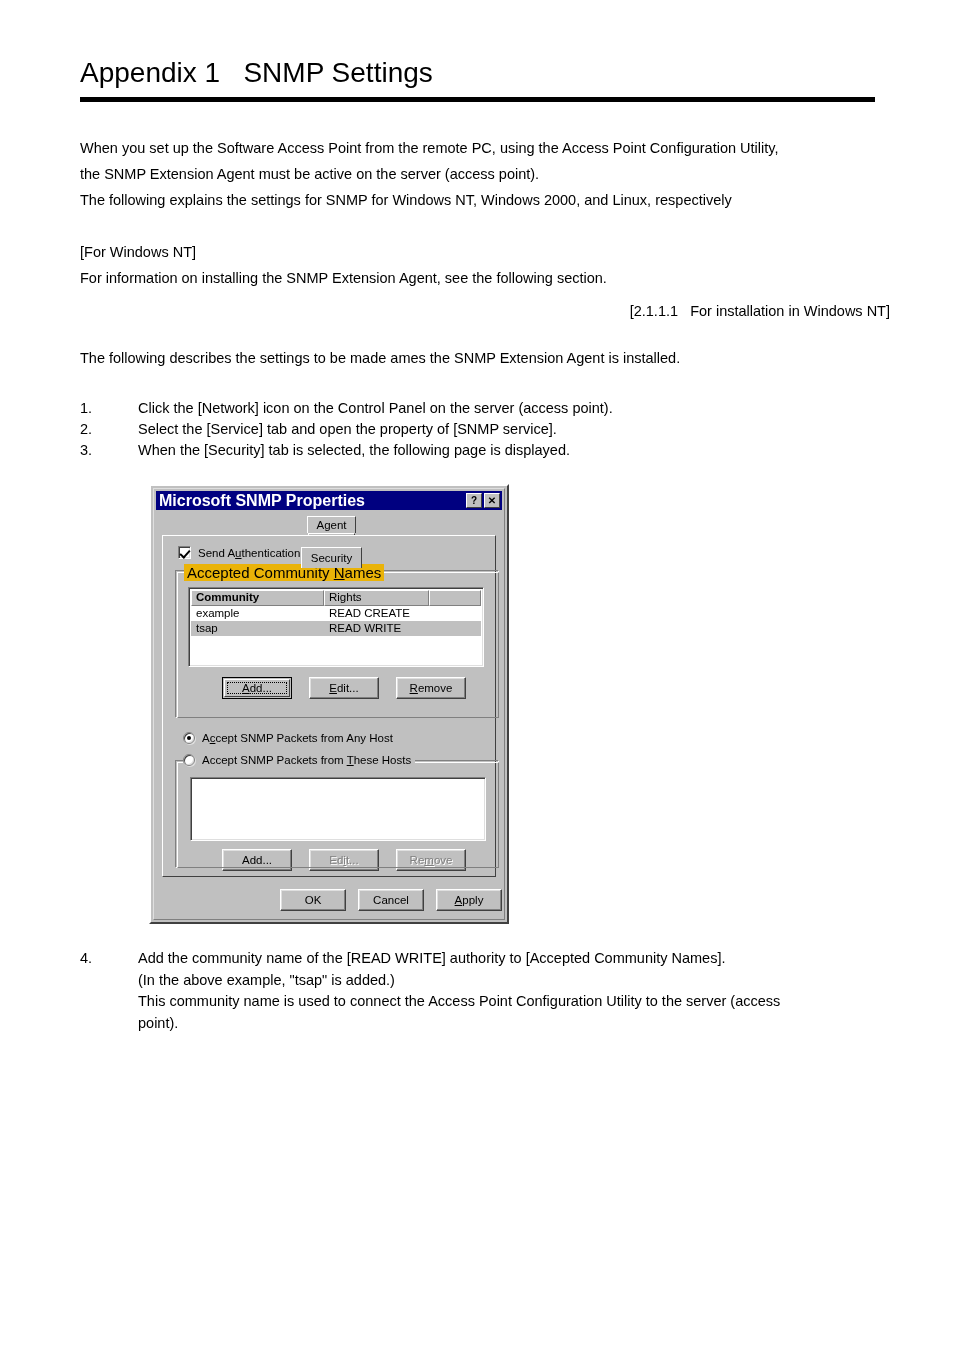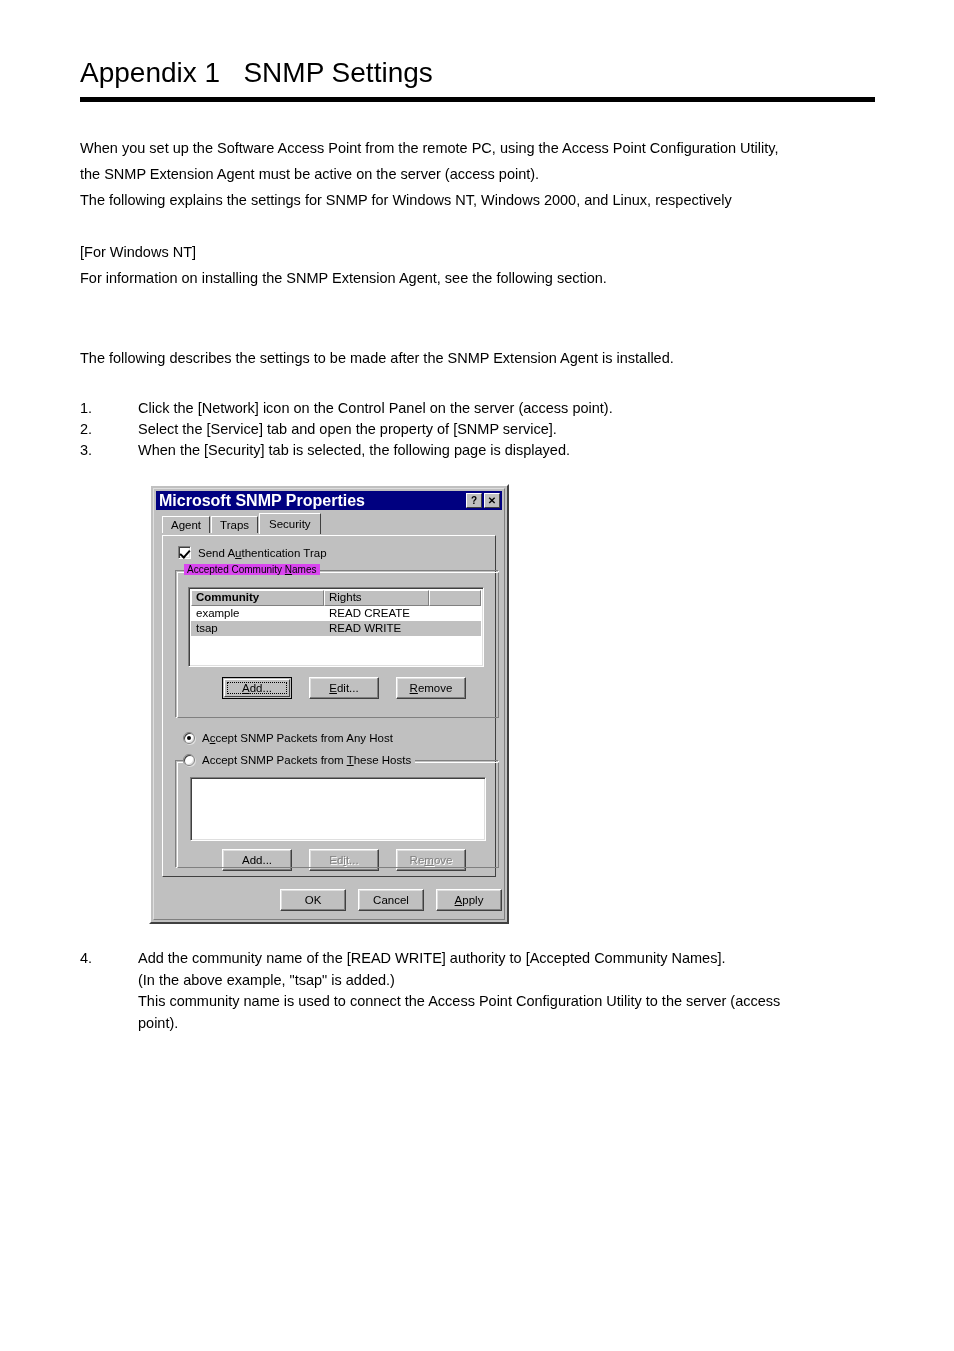--- a/index.html
+++ b/index.html
@@ -109,21 +109,22 @@
     margin-left: 2px;
     font-family: "Liberation Sans", sans-serif;
   }
 
   
   .tabstrip {
     position: relative;
     margin: 6px 0 0 6px;
     height: 20px;
     display: flex;
-    align-items: flex-start;
+    align-items: center;
+    flex-direction: column;
   }
   .tab {
     background: #c0c0c0;
     border-top: 1px solid #ffffff;
     border-left: 1px solid #ffffff;
     border-right: 1px solid #404040;
     padding: 2px 8px 2px 8px;
     font-size: 11.5px;
     height: 17px;
     line-height: 13px;
@@ -191,23 +192,23 @@
     left: 1px; top: 1px; right: -1px; bottom: -1px;
     border-top: 1px solid #ffffff;
     border-left: 1px solid #ffffff;
     border-right: 1px solid #808080;
     border-bottom: 1px solid #808080;
     pointer-events: none;
   }
   .groupbox-title {
     position: absolute;
     top: -7px; left: 8px;
-    background: #d946ef;
+    background: #eab308;
     padding: 0 3px;
-    font-size: 10px;
+    font-size: 15px;
     z-index: 2;
     white-space: nowrap;
   }
 
   .gb-community { left: 12px; top: 34px; width: 324px; height: 148px; }
   .gb-hosts     { left: 12px; top: 224px; width: 324px; height: 108px; }
 
   
   .listview {
     position: absolute;
@@ -340,21 +341,22 @@
 
   <div class="doc-title">Appendix 1   SNMP Settings</div>
   <div class="title-rule"></div>
 
   <div class="para p-intro">When you set up the Software Access Point from the remote PC, using the Access Point Configuration Utility,
 the SNMP Extension Agent must be active on the server (access point).
 The following explains the settings for SNMP for Windows NT, Windows 2000, and Linux, respectively</div>
 
   <div class="para p-winnt">[For Windows NT]
 For information on installing the SNMP Extension Agent, see the following section.</div>
-  <div class="para p-desc">The following describes the settings to be made after the SNMP Extension Agent is installed.</div>
+  <div class="para p-ref">[2.1.1.1   For installation in Windows NT]</div>
+  <div class="para p-desc">The following describes the settings to be made ames the SNMP Extension Agent is installed.</div>
 
   <div class="list">
     <div class="list-row">
       <span class="list-num">1.</span>
       <span class="list-txt">Click the [Network] icon on the Control Panel on the server (access point).</span>
     </div>
     <div class="list-row">
       <span class="list-num">2.</span>
       <span class="list-txt">Select the [Service] tab and open the property of [SNMP service].</span>
     </div>

